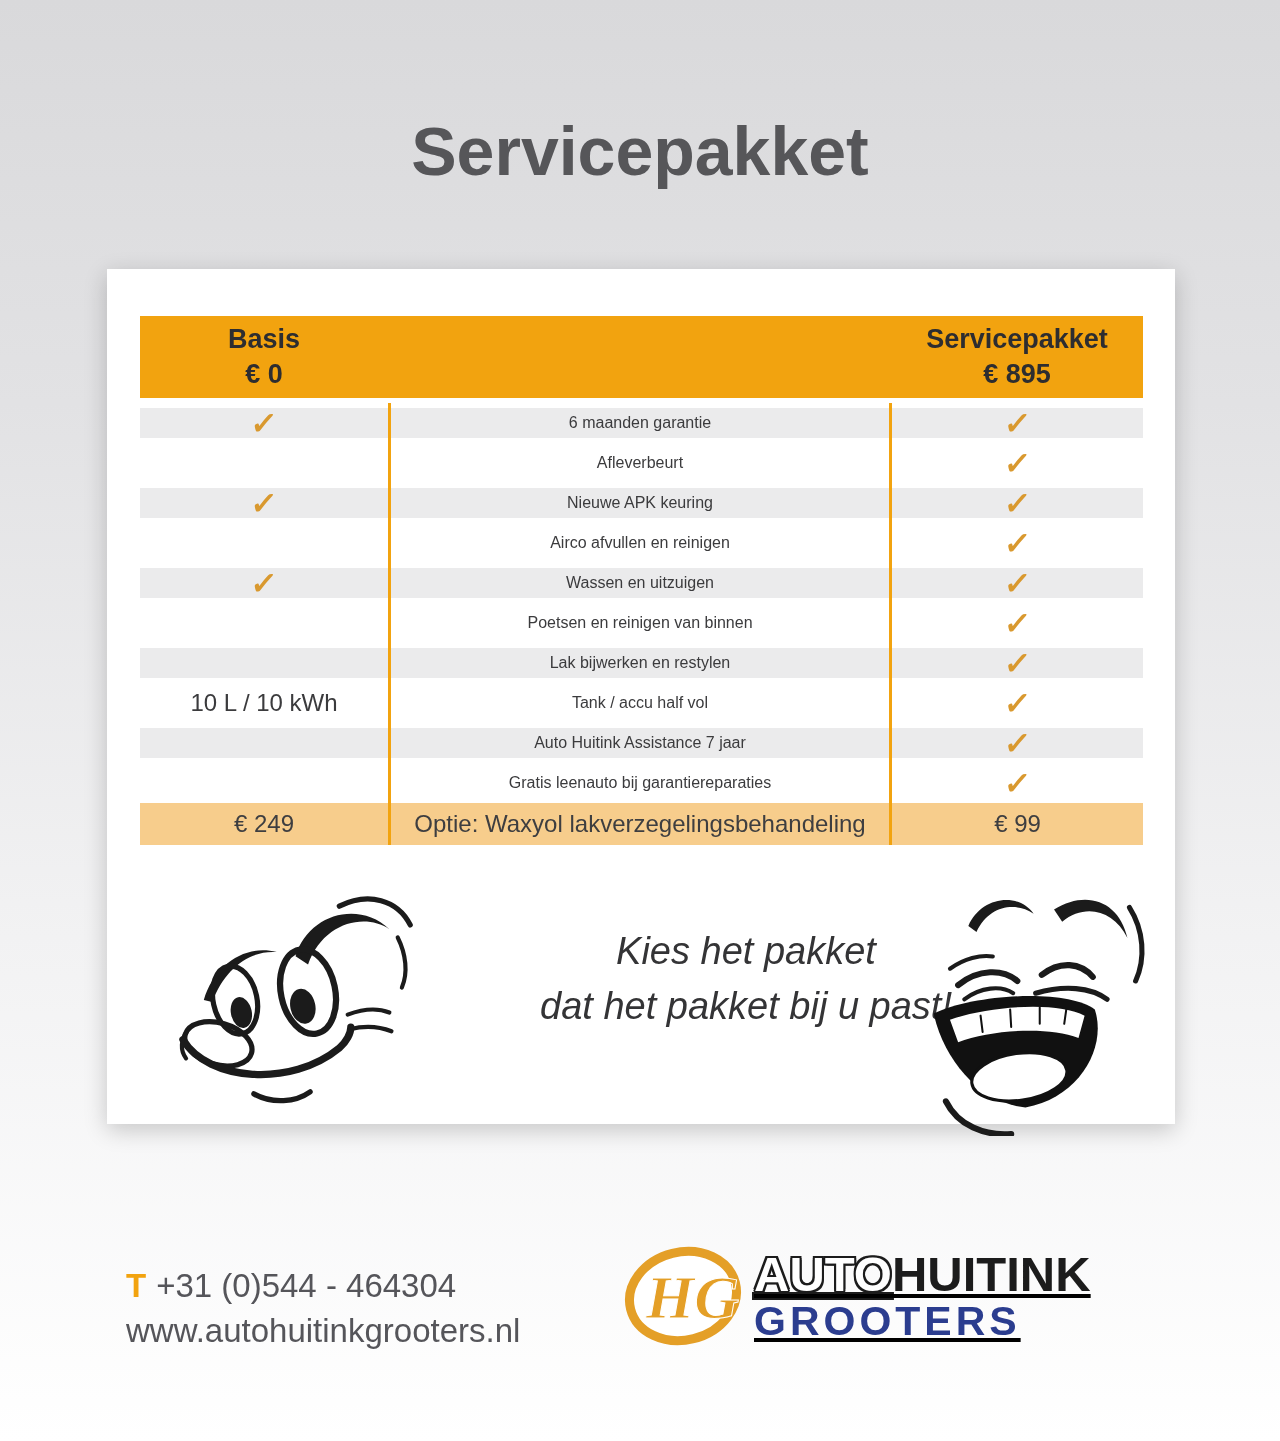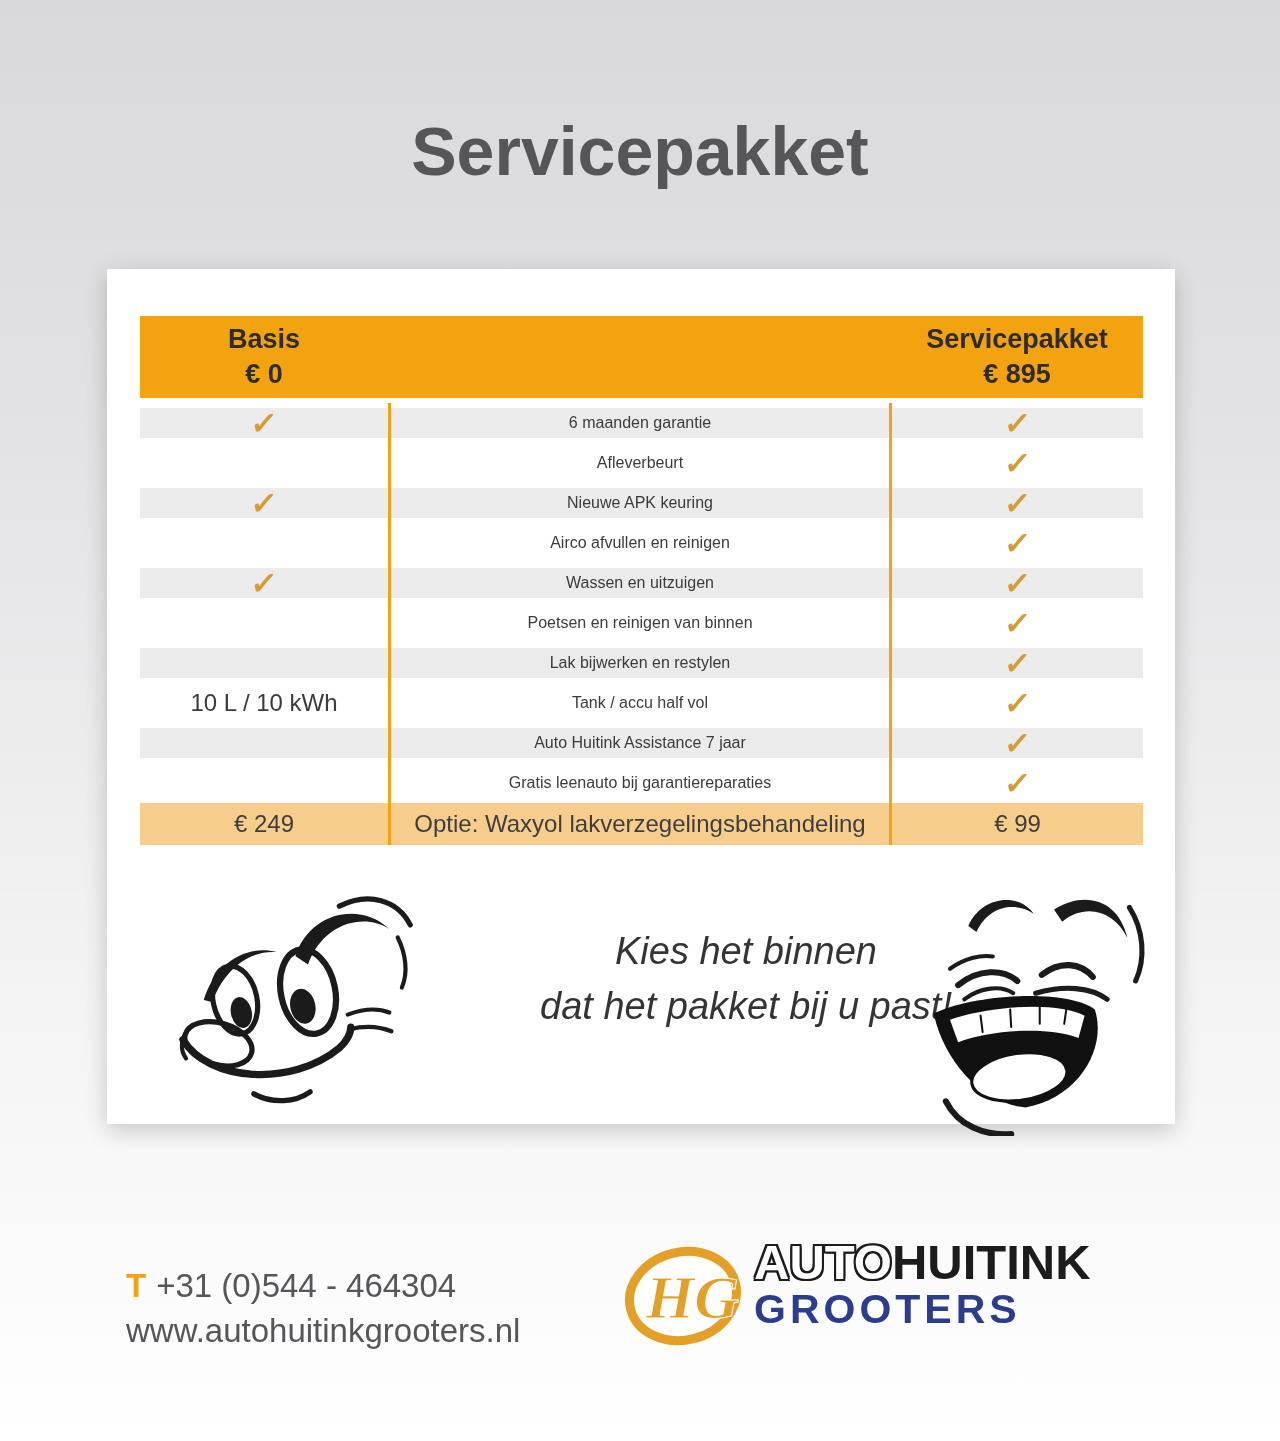--- a/index.html
+++ b/index.html
@@ -46,21 +46,21 @@
   .face-left{ left:55px; top:608px; }
   .face-right{ left:798px; top:612px; }
   .slogan{
     position:absolute; left:234px; top:655px; width:810px;
     text-align:center; font-style:italic; font-size:38px; color:#343436; line-height:1.45;
   }
   .contact{
     position:absolute; left:126px; top:1264px; font-size:33px; color:#55555a; line-height:1.35;
   }
   .contact .tprefix{ color:var(--accent-orange,#F2A30F); font-weight:bold; margin-right:10px; }
-  .logo{ position:absolute; left:622px; top:1238px; display:flex; align-items:flex-start; }
+  .logo{ position:absolute; left:622px; top:1238px; display:flex; align-items:center;text-decoration:underline; }
   .logo-text{ margin-left:10px; }
   .logo-line1{ font-size:49px; font-weight:bold; line-height:1.0; letter-spacing:0; white-space:nowrap; }
   .logo-auto{
     color:#ffffff;
     text-shadow:-2px -2px 0 #1c1c1c, 2px -2px 0 #1c1c1c, -2px 2px 0 #1c1c1c, 2px 2px 0 #1c1c1c,
                 -2px 0 0 #1c1c1c, 2px 0 0 #1c1c1c, 0 -2px 0 #1c1c1c, 0 2px 0 #1c1c1c;
   }
   .logo-huitink{ color:#1c1c1c; }
   .logo-line2{ font-size:41px; font-weight:bold; color:var(--grooters-blue,#2B3D8F);
     letter-spacing:4px; line-height:1.0; margin-top:2px; }
@@ -158,21 +158,21 @@
         <ellipse cx="52" cy="160" rx="33" ry="20" stroke-width="5" transform="rotate(16 52 160)"></ellipse>
         <path d="M176,132 C192,126 206,126 216,130" stroke-width="4"></path>
         <path d="M178,146 C194,142 208,144 218,148" stroke-width="4"></path>
         <path d="M18,156 C42,196 122,202 168,164 C175,158 179,150 179,144" stroke-width="7"></path>
         <path d="M22,148 C16,156 15,166 21,174" stroke-width="4"></path>
         <path d="M86,208 C104,218 126,216 140,206" stroke-width="5"></path>
       </g>
     </svg>
 
     <div class="slogan">
-      <div>Kies het binnen</div>
+      <div>Kies het pakket</div>
       <div>dat het pakket bij u past!</div>
     </div>
 
     <svg class="face-svg face-right" width="245" height="255" viewBox="0 0 240 250" fill="none">
       <g stroke="#1b1b1b" stroke-linecap="round" fill="none">
         <path d="M62,44 C74,16 110,10 126,32 C108,20 82,24 70,50 Z" fill="#1b1b1b" stroke="none"></path>
         <path d="M146,28 C178,8 210,20 218,56 C204,28 176,22 154,40 Z" fill="#1b1b1b" stroke="none"></path>
         <path d="M220,26 C234,48 236,76 226,98" stroke-width="5"></path>
         <path d="M44,86 C58,76 74,72 86,74" stroke-width="4"></path>
         <path d="M52,102 C72,86 96,86 110,98" stroke-width="6"></path>

